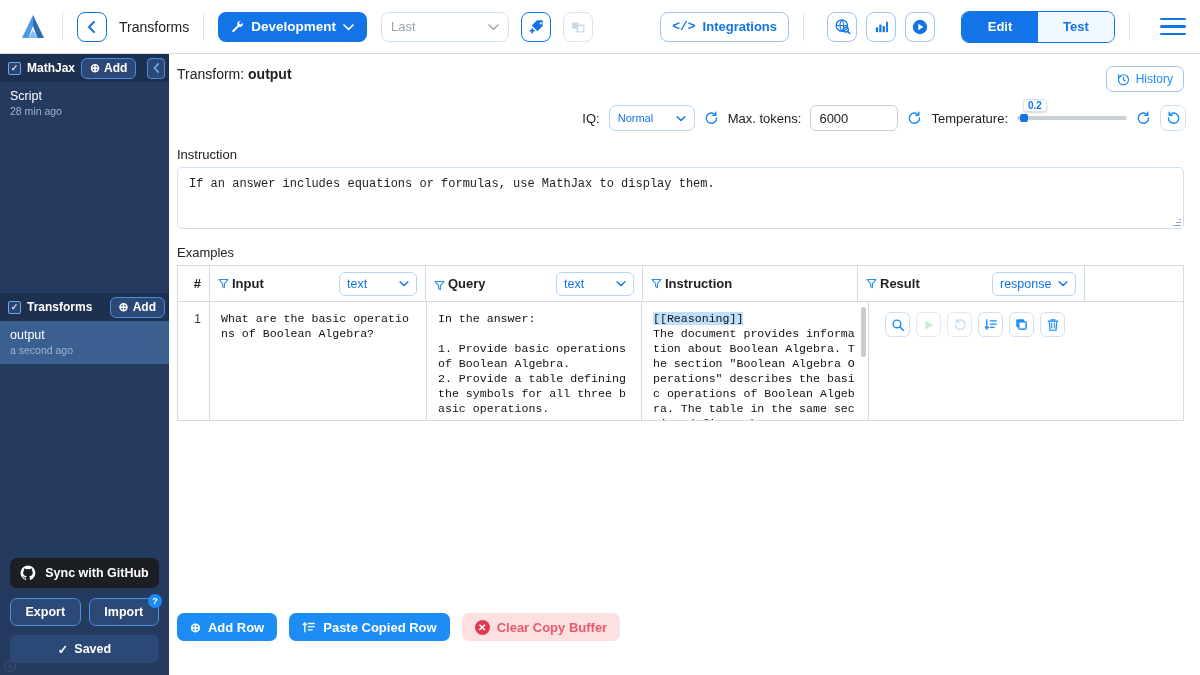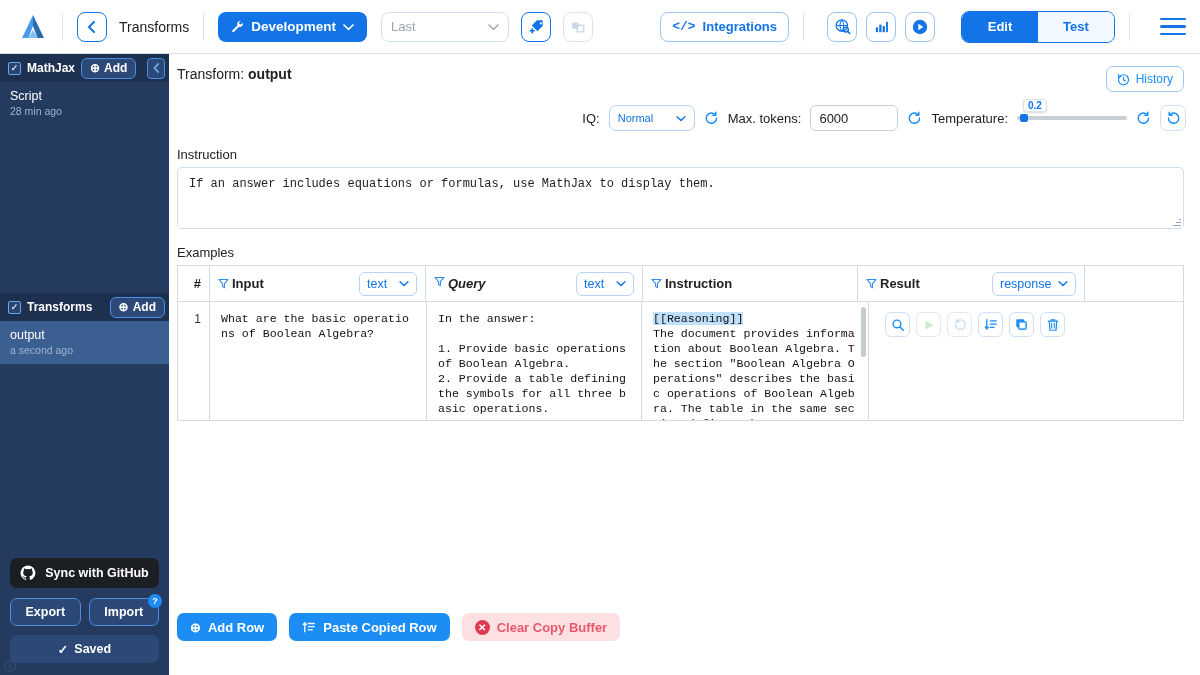--- a/index.html
+++ b/index.html
@@ -161,21 +161,21 @@
   .resize-grip i:nth-child(3){ bottom:7px; width:2px; }
 
   
   .tbl { margin:0 8px; border:1px solid #d5dbe2; border-top:1px solid #d5dbe2; }
   .thead { display:flex; height:36px; border-bottom:1px solid #d5dbe2; background:#fff; }
   .th { display:flex; align-items:center; border-right:1px solid #d5dbe2;
     padding:0 8px; font-size:13px; font-weight:bold; gap:4px; }
   .th.num { width:32px; justify-content:flex-end; padding-right:8px; }
   .th-col { flex:0 0 auto; justify-content:space-between; }
   .funnel { color:#2f8fe8; font-size:12px; }
-  .type-sel { width:58px; height:24px; border:1.2px solid #b6d4f5; border-radius:6px;
+  .type-sel { width:78px; height:24px; border:1.2px solid #b6d4f5; border-radius:6px;
     display:flex; align-items:center; justify-content:space-between; padding:0 7px;
     color:#1374e8; font-size:12.5px; background:#fff; font-weight:normal; }
   .type-sel.wide { width:84px; }
   .trow { display:flex; height:118px; }
   .td { border-right:1px solid #d5dbe2; position:relative; overflow:hidden; background:#fff; }
   .td.num { width:32px; display:flex; justify-content:flex-end;
     padding:10px 8px 0 0; font-size:12px; color:#333; }
   .cell-txt {
     font-family:"Liberation Mono", monospace; font-size:11.6px; line-height:15px;
     padding:9px 11px 0 11px; white-space:pre-wrap; word-break:break-all; color:#111;
@@ -485,21 +485,21 @@
               <span>text</span>
               <span>
                 <svg width="10" height="7" viewBox="0 0 11 8">
                     <path d="M1 2 L5.5 6.3 L10 2" stroke="#1374e8" stroke-width="1.6" fill="none" stroke-linecap="round"></path>
                   </svg>
               </span>
             </div>
           </div>
 
           <div class="th th-col" style="width:217px">
-            <span style="display:flex;align-items:flex-start;gap:3px;font-style:italic;">
+            <span style="display:flex;align-items:flex-end;gap:3px;">
               <span class="funnel">
                 <svg width="11" height="11" viewBox="0 0 12 12">
                     <path d="M1 1.6 H11 L7 6.2 V10.6 L5 9.4 V6.2 Z" fill="none" stroke="#2f8fe8" stroke-width="1.2" stroke-linejoin="round"></path>
                   </svg>
               </span>
               <span>Query</span>
             </span>
             <div class="type-sel">
               <span>text</span>
               <span>

